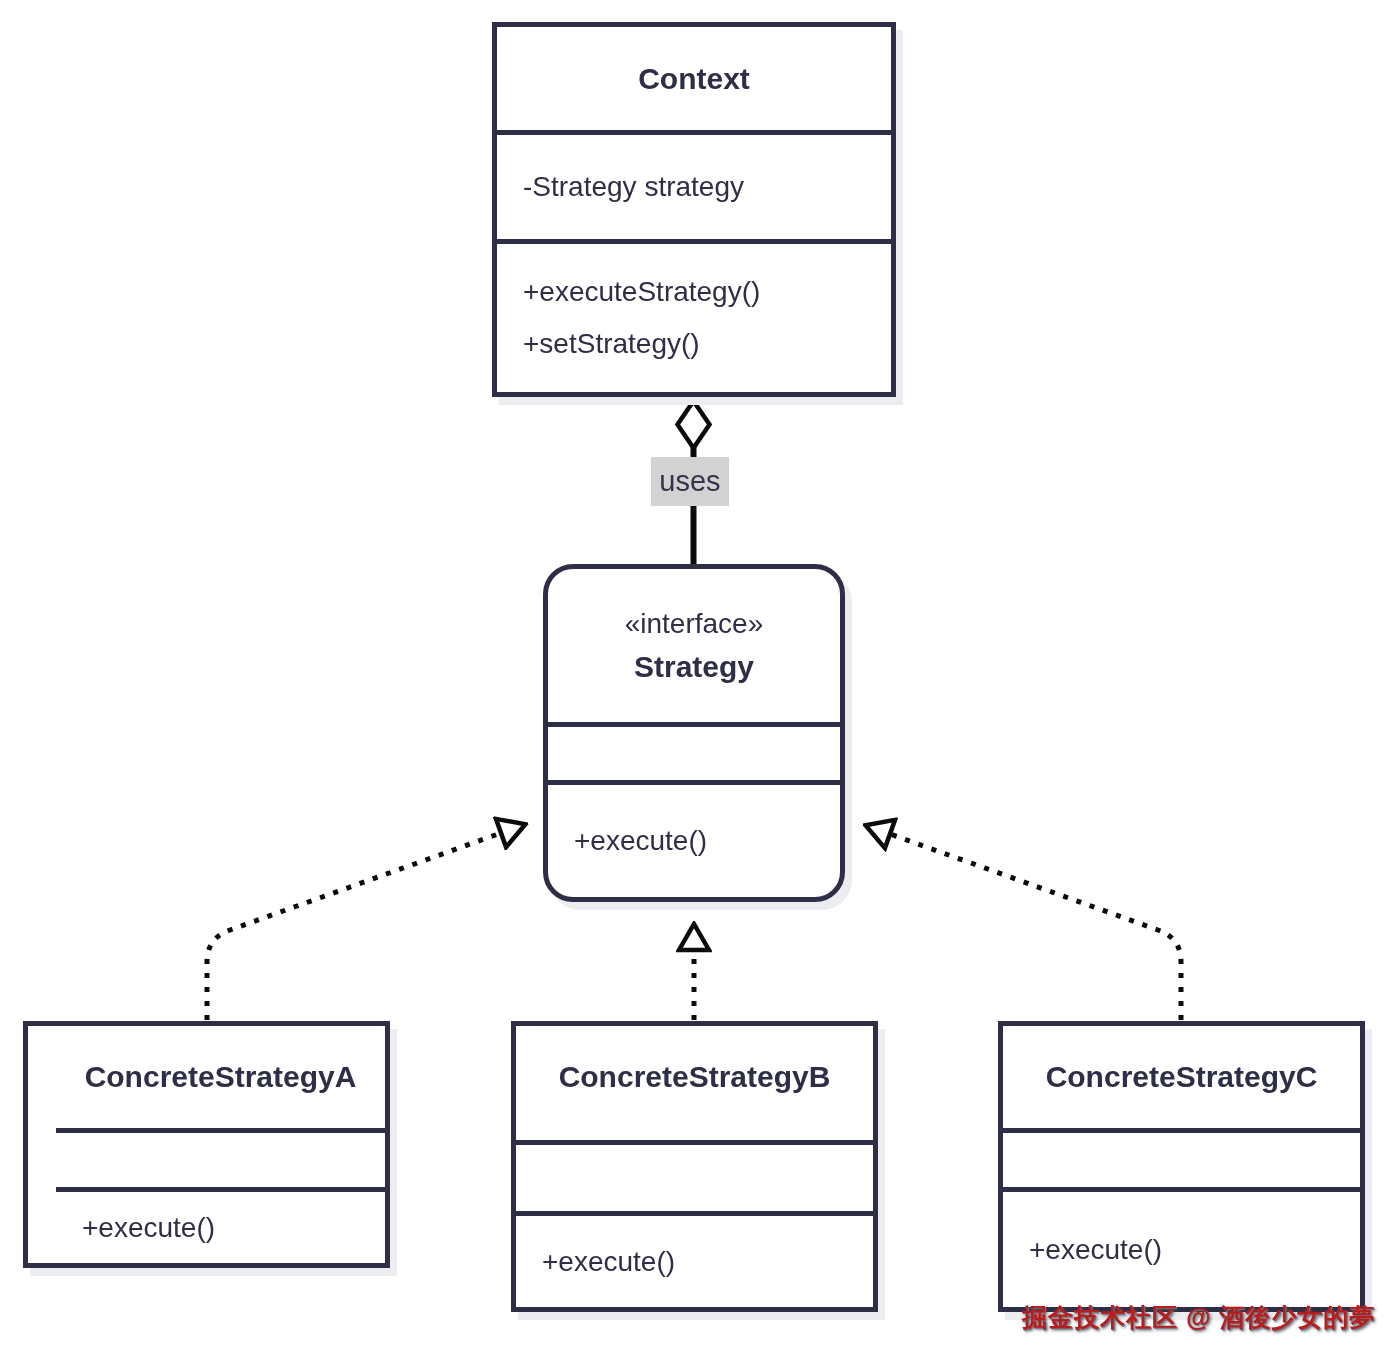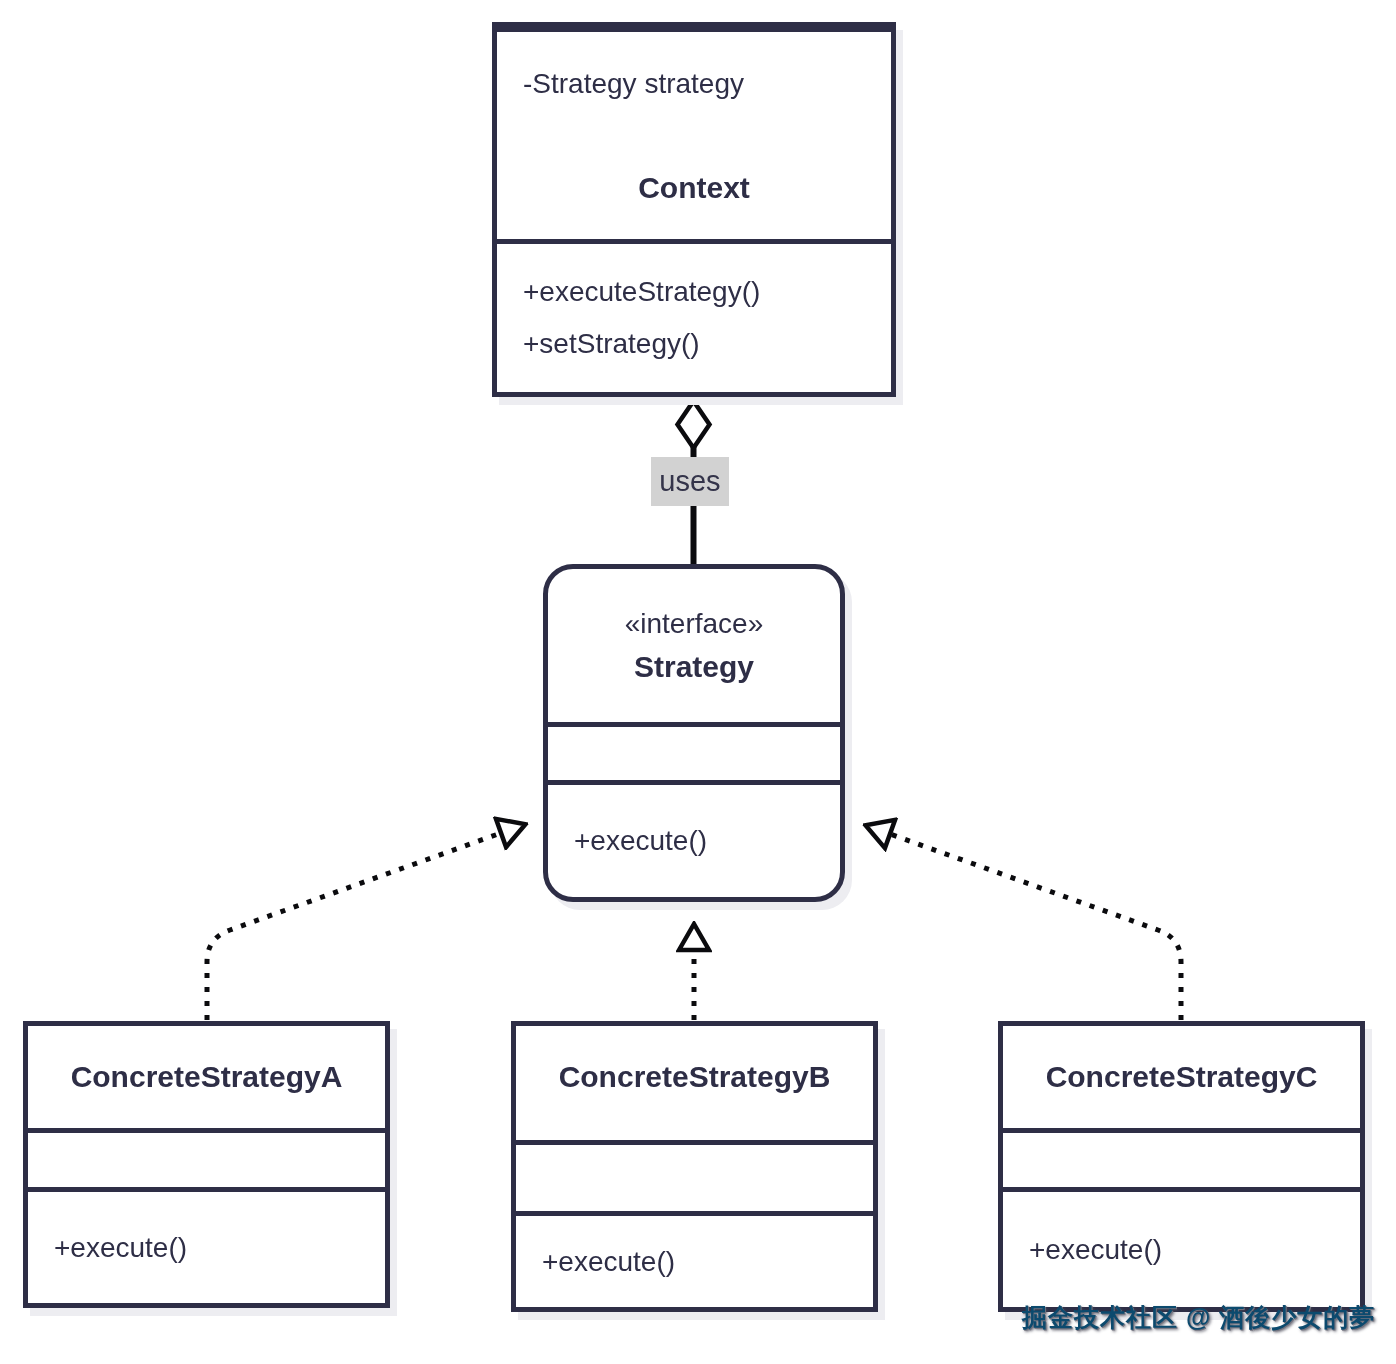--- a/index.html
+++ b/index.html
@@ -55,21 +55,21 @@
     font-weight: normal;
     font-size: 28px;
     margin-bottom: 10px;
   }
   .box-context  { left: 492px; top: 22px;   width: 404px; height: 375px; }
   .box-context .title { height: 103px; }
   .box-context .attrs { height: 109px; }
   .box-strategy { left: 543px; top: 564px;  width: 302px; height: 338px; border-radius: 30px; }
   .box-strategy .title { height: 153px; }
   .box-strategy .attrs { height: 58px; }
-  .box-ca { left: 23px;  top: 1021px; width: 367px; height: 287px; }
+  .box-ca { left: 23px;  top: 1021px; width: 367px; height: 247px; padding-left: 28px; }
   .box-cb { left: 511px; top: 1021px; width: 367px; height: 291px; gap: 12px; }
   .box-cc { left: 998px; top: 1021px; width: 367px; height: 291px; }
   .box-ca .title, .box-cb .title, .box-cc .title { height: 102px; }
   .box-ca .attrs, .box-cb .attrs, .box-cc .attrs { height: 59px; }
   .uses-label {
     position: absolute;
     left: 651px; top: 457px;
     width: 78px; height: 49px;
     background: #d2d2d2;
     color: #34344a;
@@ -77,21 +77,21 @@
     display: flex;
     align-items: center;
     justify-content: center;
   }
   .watermark {
     position: absolute;
     left: 1022px; top: 1301px;
     width: 360px;
     font-size: 25px;
     font-weight: bold;
-    color: #0c4a6e;
+    color: #b91c1c;
     text-shadow: 1px 1px 0 #73737f, 2px 2px 3px rgba(70,70,85,0.85);
     white-space: nowrap;
     letter-spacing: 1px;
   }
 </style>
 </head>
 <body>
 
 <div class="canvas">
 
@@ -106,25 +106,25 @@
     <polygon points="693.5,401 709.5,424.5 693.5,448 677.5,424.5" fill="#ffffff" stroke="#0b0b0e" stroke-width="4.5"></polygon>
 
     <path d="M207,1020 L207,962 Q207,938 230,930 L501,833" fill="none" stroke="#0b0b0e" stroke-width="5" stroke-dasharray="5 9" marker-end="url(#hollowTri)"></path>
 
     <path d="M694,1020 L694,950" fill="none" stroke="#0b0b0e" stroke-width="5" stroke-dasharray="5 9" marker-end="url(#hollowTri)"></path>
 
     <path d="M1181,1020 L1181,962 Q1181,938 1158,930 L890,834" fill="none" stroke="#0b0b0e" stroke-width="5" stroke-dasharray="5 9" marker-end="url(#hollowTri)"></path>
   </svg>
 
   <div class="uml-class box-context">
+    <div class="sec title">
+      <span>Context</span>
+    </div>
     <div class="sec attrs">
       <div class="line">-Strategy strategy</div>
-    </div>
-    <div class="sec title">
-      <span>Context</span>
     </div>
     <div class="sec methods">
       <div class="line">+executeStrategy()</div>
       <div class="line">+setStrategy()</div>
     </div>
   </div>
 
   <div class="uses-label">uses</div>
 
   <div class="uml-class box-strategy">

